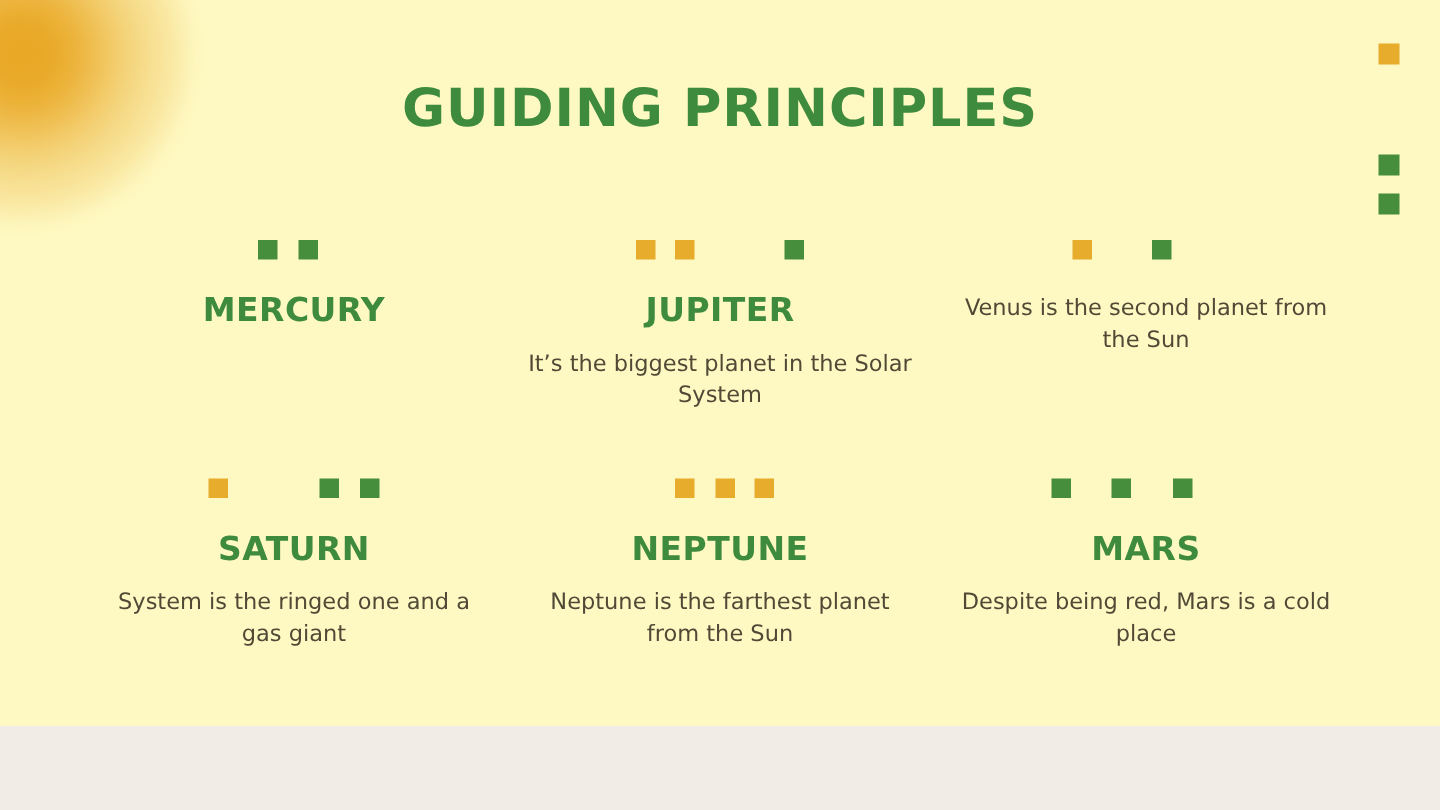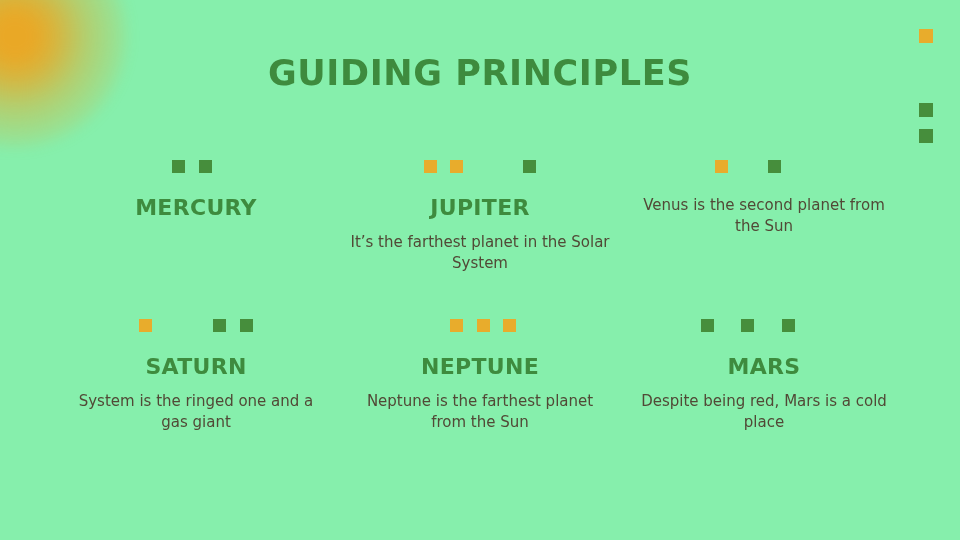--- a/index.html
+++ b/index.html
@@ -12,22 +12,22 @@
     overflow: hidden;
     background: #F1EDE6;
     font-family: "DejaVu Sans", sans-serif;
     position: relative;
   }
 
   #slide {
     position: absolute;
     inset: 0;
     width: 960px;
-    height: 540px;
-    background: #86efac;
+    height: 484px;
+    background: #fef9c3;
     overflow: hidden;
   }
 
   
   #sun-glow {
     position: absolute;
     left: -96px;
     top: -75px;
     width: 222px;
     height: 222px;
@@ -131,21 +131,21 @@
         </div>
         <div class="card-title">MERCURY</div>
       </div>
       <div class="card" style="left: 330px; top: 160px;">
         <div class="dot-row">
           <span class="dot yellow" style="left: 94px;"></span>
           <span class="dot yellow" style="left: 120px;"></span>
           <span class="dot green" style="left: 193px;"></span>
         </div>
         <div class="card-title">JUPITER</div>
-        <div class="card-body">It’s the farthest planet in the Solar System</div>
+        <div class="card-body">It’s the biggest planet in the Solar System</div>
       </div>
       <div class="card" style="left: 614px; top: 160px;">
         <div class="dot-row">
           <span class="dot yellow" style="left: 101px;"></span>
           <span class="dot green" style="left: 154px;"></span>
         </div>
         <div class="card-body">Venus is the second planet from the Sun</div>
       </div>
       <div class="card" style="left: 46px; top: 319px;">
         <div class="dot-row">

